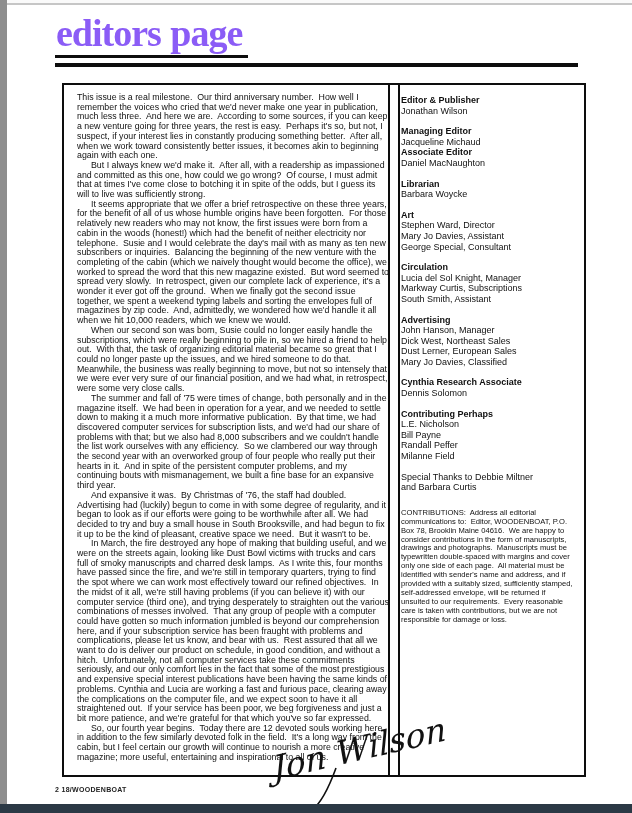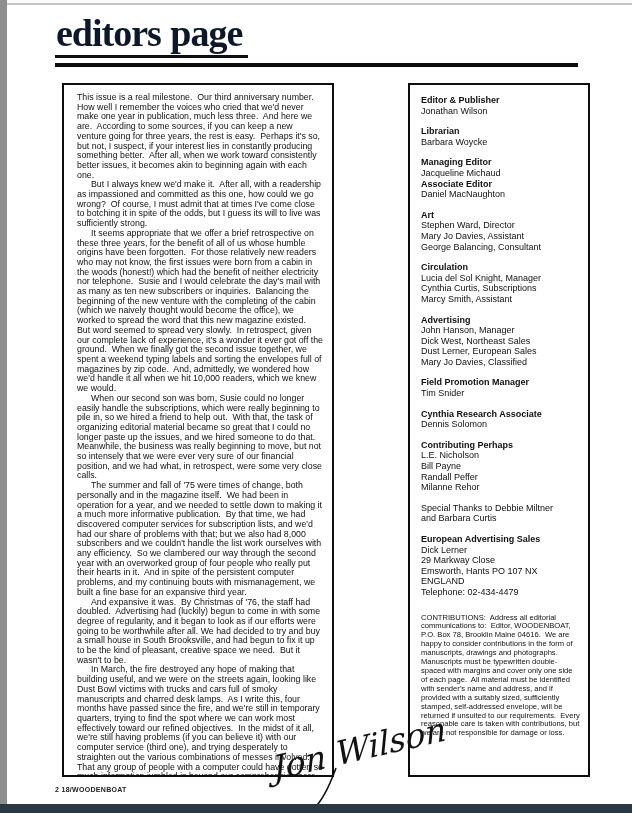--- a/index.html
+++ b/index.html
@@ -13,48 +13,48 @@
     color:#101010;
   }
   .scan-edge-left{position:absolute;left:0;top:0;width:7px;height:813px;background:#8e8e8e;}
   .scan-edge-top{position:absolute;left:0;top:0;width:632px;height:5px;background:#fafafa;border-bottom:2px solid #c6c6c6;}
   .scan-edge-bottom{position:absolute;left:0;bottom:0;width:632px;height:9px;background:#2b3945;z-index:9;}
 
   .masthead-title{
     position:absolute;left:55px;top:14px;
     font-family:"Liberation Serif",serif;
     font-size:38px;font-weight:bold;letter-spacing:-1px;word-spacing:1px;
-    line-height:1;color:#0f172a;
+    line-height:1;color:#8b5cf6;
     border-bottom:3px solid #0d0d0d;
     padding:0 6px 3px 1px;
   }
   .title-rule{position:absolute;left:55px;top:63px;width:523px;height:4px;background:#0d0d0d;}
 
   .editorial-box{
-    position:absolute;left:62px;top:83px;width:272px;height:694px;
+    position:absolute;left:62px;top:83px;width:338px;height:694px;
     border:2px solid #0d0d0d;
     padding:8px 9px 8px 13px;
     overflow:hidden;
   }
   .editorial-box p.para{
     margin:0;
     font-size:8.8px;line-height:9.7px;
     text-indent:14px;
     white-space:pre-wrap;
   }
   .editorial-box p.para.first{text-indent:0;}
 
   .signature-wrap{
     position:absolute;left:278px;top:672px;width:180px;height:140px;
     z-index:5;pointer-events:none;overflow:visible;
   }
   .signature-wrap svg{overflow:visible;}
 
   .staff-box{
-    position:absolute;left:408px;top:83px;width:182px;height:694px;
+    position:absolute;left:388px;top:83px;width:198px;height:694px;
     border:2px solid #0d0d0d;
     padding:10px 8px 8px 11px;
     overflow:hidden;
   }
   .mast-section{margin-bottom:10px;}
   .mast-line{font-size:9px;line-height:10.6px;}
   .mast-line.bold{font-weight:bold;}
   .contributions{
     margin-top:16px;
     font-size:7.6px;line-height:8.9px;
@@ -97,74 +97,62 @@
     </svg>
   </div>
 
   <div class="staff-box">
     <div>
         <div class="mast-section">
           <div class="mast-line bold">Editor &amp; Publisher</div>
           <div class="mast-line">Jonathan Wilson</div>
         </div>
         <div class="mast-section">
-          <div class="mast-line bold">Librarian</div>
-          <div class="mast-line">Barbara Woycke</div>
-        </div>
-        <div class="mast-section">
           <div class="mast-line bold">Managing Editor</div>
           <div class="mast-line">Jacqueline Michaud</div>
           <div class="mast-line bold">Associate Editor</div>
           <div class="mast-line">Daniel MacNaughton</div>
         </div>
         <div class="mast-section">
+          <div class="mast-line bold">Librarian</div>
+          <div class="mast-line">Barbara Woycke</div>
+        </div>
+        <div class="mast-section">
           <div class="mast-line bold">Art</div>
           <div class="mast-line">Stephen Ward, Director</div>
           <div class="mast-line">Mary Jo Davies, Assistant</div>
-          <div class="mast-line">George Balancing, Consultant</div>
+          <div class="mast-line">George Special, Consultant</div>
         </div>
         <div class="mast-section">
           <div class="mast-line bold">Circulation</div>
           <div class="mast-line">Lucia del Sol Knight, Manager</div>
-          <div class="mast-line">Cynthia Curtis, Subscriptions</div>
-          <div class="mast-line">Marcy Smith, Assistant</div>
+          <div class="mast-line">Markway Curtis, Subscriptions</div>
+          <div class="mast-line">South Smith, Assistant</div>
         </div>
         <div class="mast-section">
           <div class="mast-line bold">Advertising</div>
           <div class="mast-line">John Hanson, Manager</div>
           <div class="mast-line">Dick West, Northeast Sales</div>
           <div class="mast-line">Dust Lerner, European Sales</div>
           <div class="mast-line">Mary Jo Davies, Classified</div>
-        </div>
-        <div class="mast-section">
-          <div class="mast-line bold">Field Promotion Manager</div>
-          <div class="mast-line">Tim Snider</div>
         </div>
         <div class="mast-section">
           <div class="mast-line bold">Cynthia Research Associate</div>
           <div class="mast-line">Dennis Solomon</div>
         </div>
         <div class="mast-section">
           <div class="mast-line bold">Contributing Perhaps</div>
           <div class="mast-line">L.E. Nicholson</div>
           <div class="mast-line">Bill Payne</div>
           <div class="mast-line">Randall Peffer</div>
-          <div class="mast-line">Milanne Rehor</div>
+          <div class="mast-line">Milanne Field</div>
         </div>
         <div class="mast-section">
           <div class="mast-line">Special Thanks to Debbie Miltner</div>
           <div class="mast-line">and Barbara Curtis</div>
-        </div>
-        <div class="mast-section">
-          <div class="mast-line bold">European Advertising Sales</div>
-          <div class="mast-line">Dick Lerner</div>
-          <div class="mast-line">29 Markway Close</div>
-          <div class="mast-line">Emsworth, Hants PO 107 NX</div>
-          <div class="mast-line">ENGLAND</div>
-          <div class="mast-line">Telephone: 02-434-4479</div>
         </div>
       </div>
     <div class="contributions">CONTRIBUTIONS:  Address all editorial communications to:  Editor, WOODENBOAT, P.O. Box 78, Brooklin Maine 04616.  We are happy to consider contributions in the form of manuscripts, drawings and photographs.  Manuscripts must be typewritten double-spaced with margins and cover only one side of each page.  All material must be identified with sender's name and address, and if provided with a suitably sized, sufficiently stamped, self-addressed envelope, will be returned if unsuited to our requirements.  Every reasonable care is taken with contributions, but we are not responsible for damage or loss.</div>
   </div>
 
   <div class="page-footer">2 18/WOODENBOAT</div>
 
   <div class="scan-edge-bottom"></div>
 </div>
 

